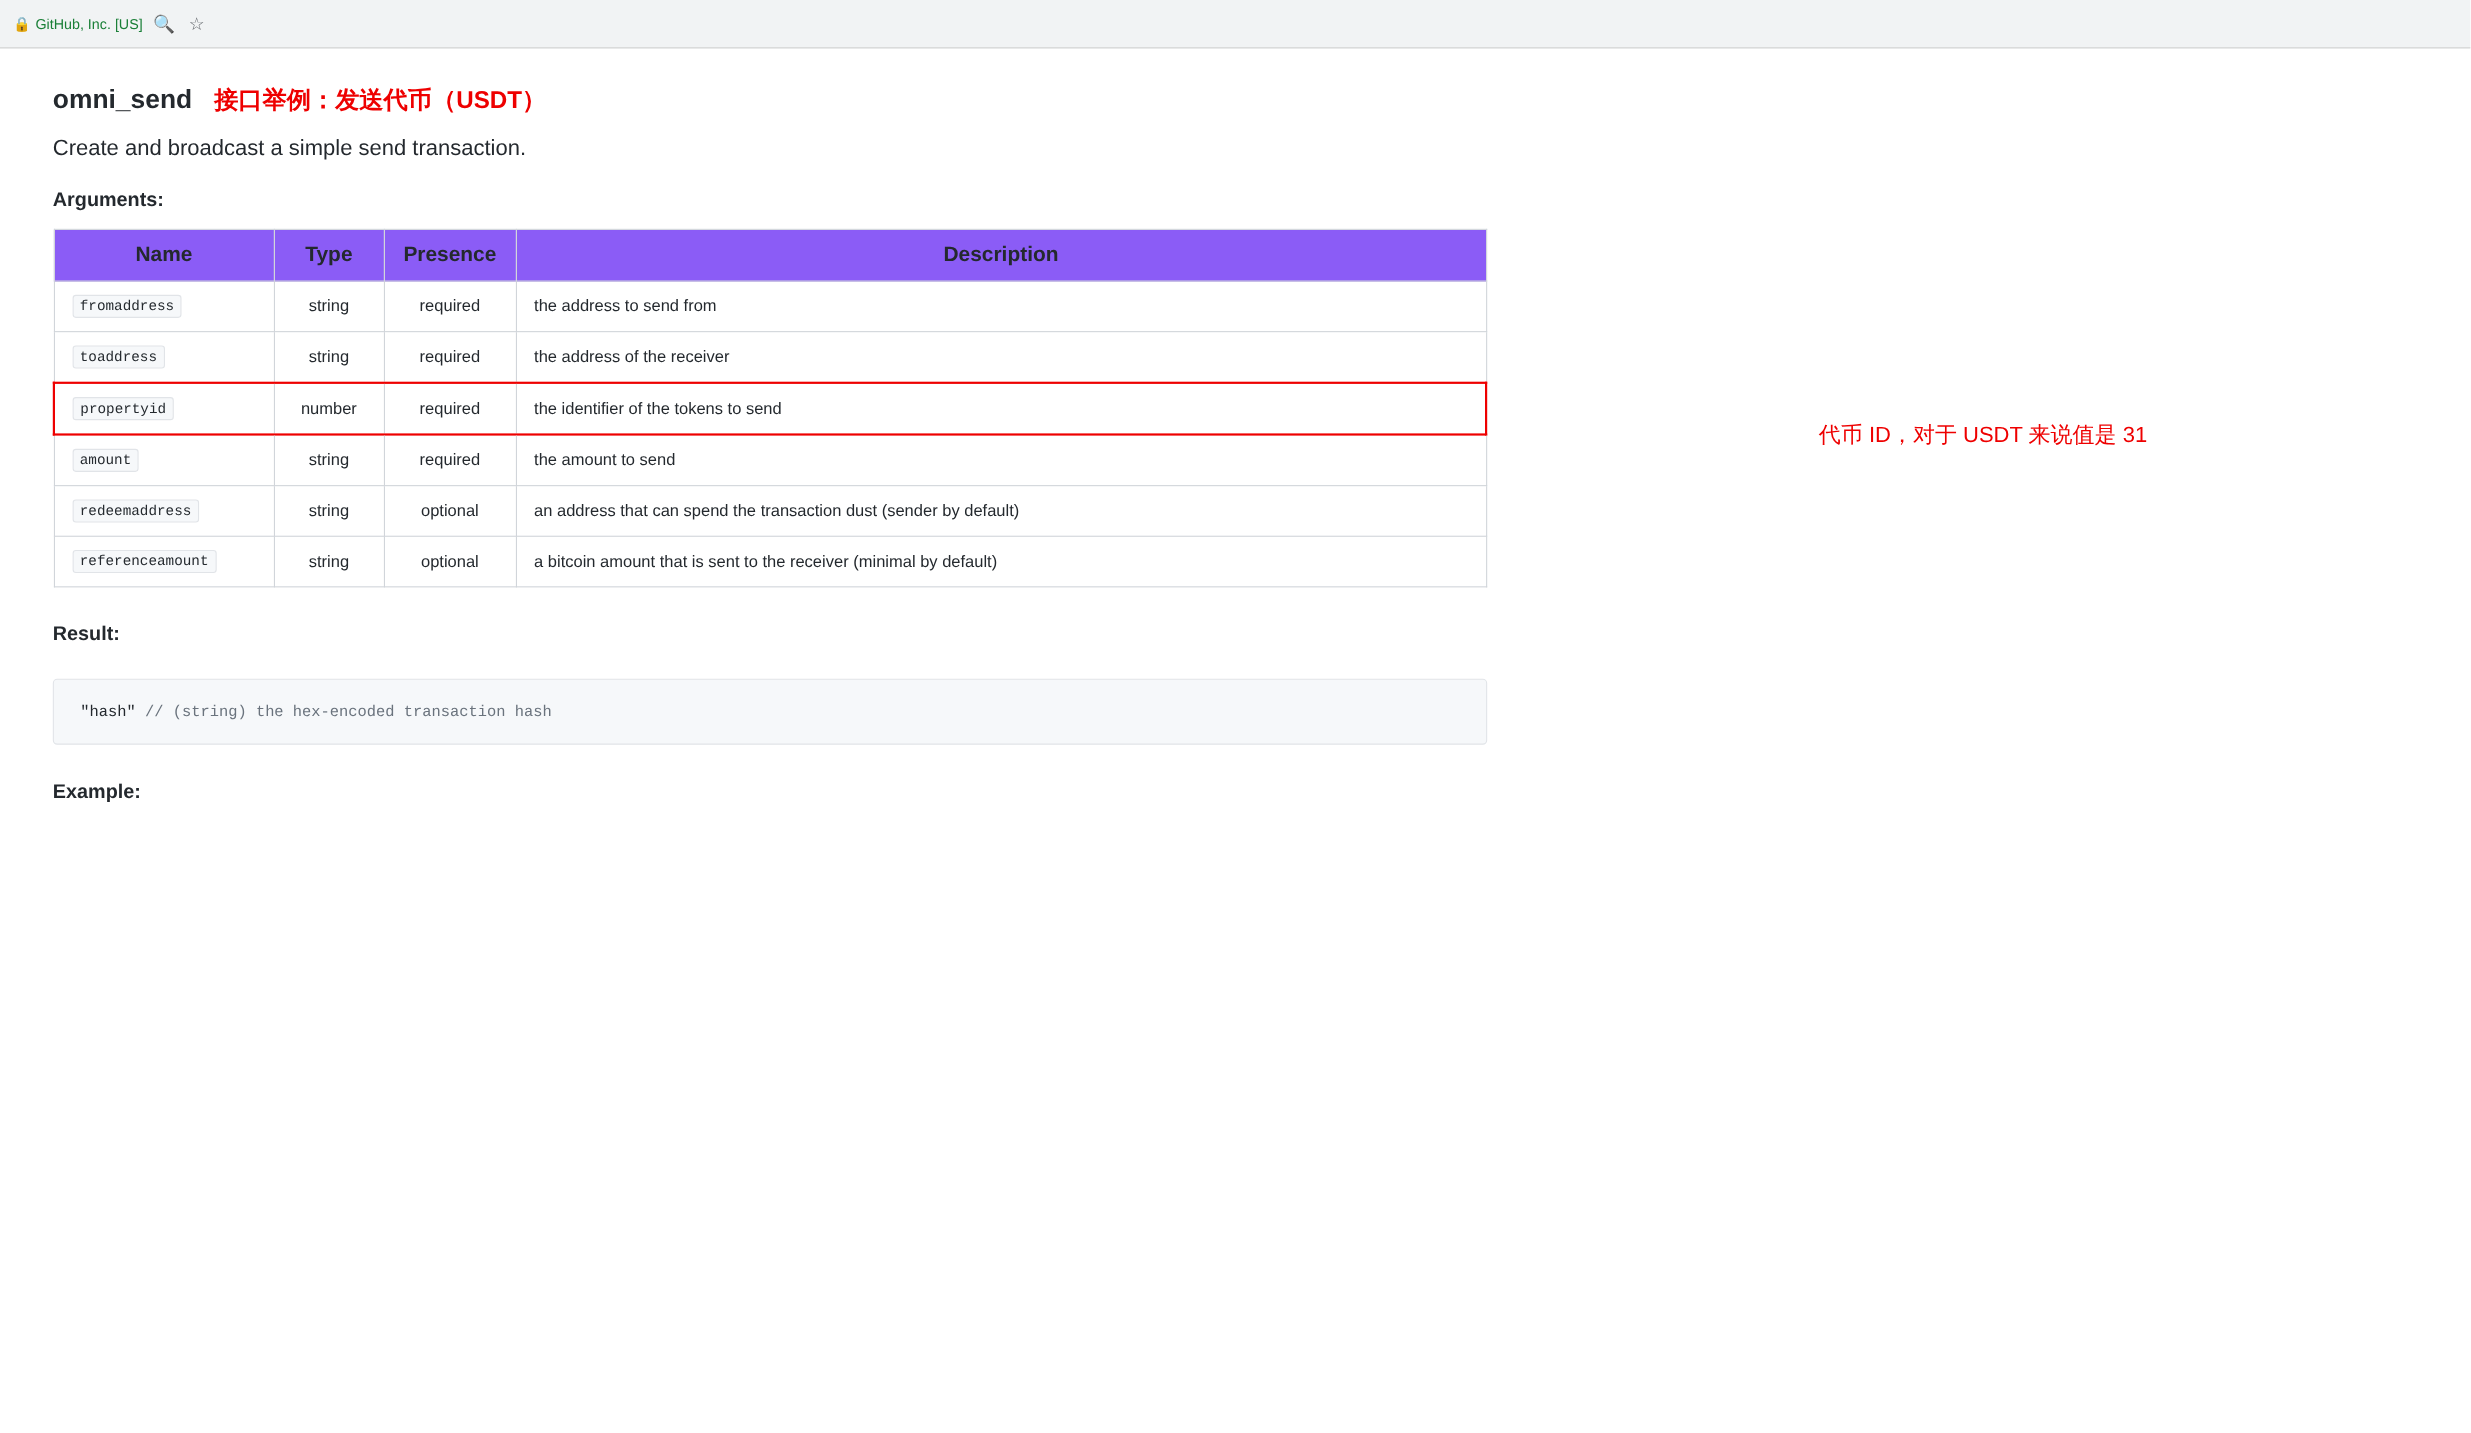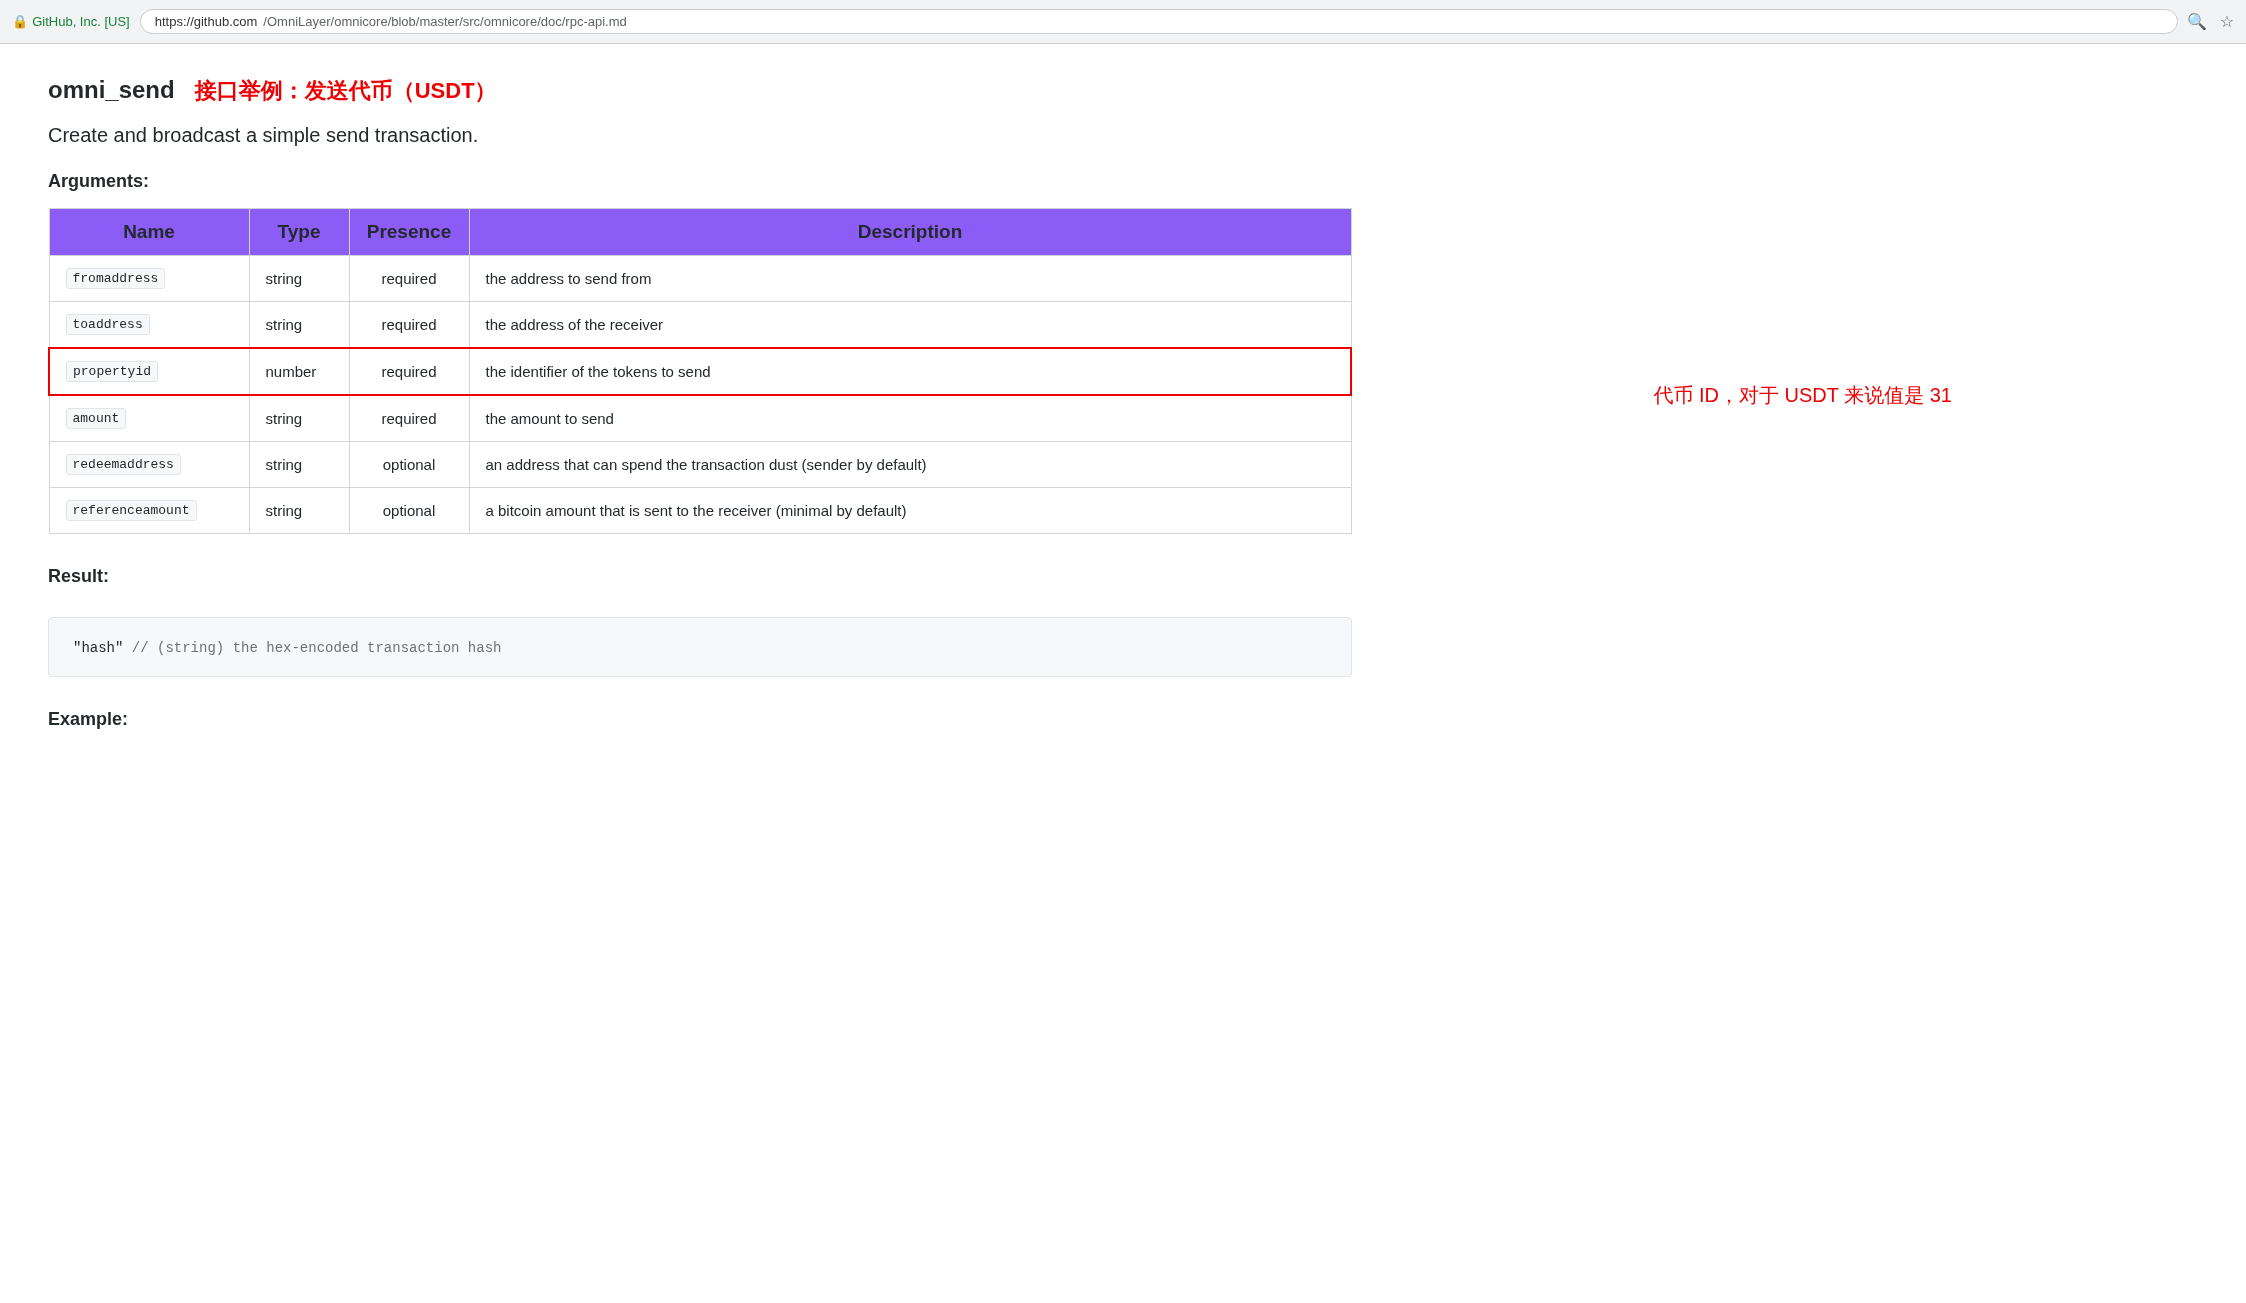--- a/index.html
+++ b/index.html
@@ -110,21 +110,21 @@
       border: 1px solid #d1d5da;
       font-size: 15px;
       vertical-align: middle;
     }
     .args-table th:nth-child(1) { width: 200px; text-align: center; }
     .args-table th:nth-child(2) { width: 100px; text-align: center; }
     .args-table th:nth-child(3) { width: 120px; text-align: center; }
     .args-table th:nth-child(4) { text-align: center; }
 
     .args-table td:nth-child(1) { text-align: left; }
-    .args-table td:nth-child(2) { }
+    .args-table td:nth-child(2) { text-align: center; }
     .args-table td:nth-child(3) { text-align: center; }
 
     .code-name {
       font-family: "SFMono-Regular", Consolas, "Liberation Mono", Menlo, monospace;
       font-size: 13px;
       background: #f6f8fa;
       border: 1px solid #e1e4e8;
       border-radius: 3px;
       padding: 2px 6px;
       color: #24292e;
@@ -180,24 +180,20 @@
       border-left-color: #d1d5da;
     }
   </style>
 </head>
 <body>
 
 <div class="browser-bar">
   <div class="browser-lock">
     <span>🔒</span>
     <span>GitHub, Inc. [US]</span>
-  </div>
-  <div class="browser-url-bar">
-    <span class="url-text">https://github.com</span>
-    <span class="url-path">/OmniLayer/omnicore/blob/master/src/omnicore/doc/rpc-api.md</span>
   </div>
   <div class="browser-icons">
     <span>🔍</span>
     <span>☆</span>
   </div>
 </div>
 
 <div class="page-content">
 
   <div class="title-area">

